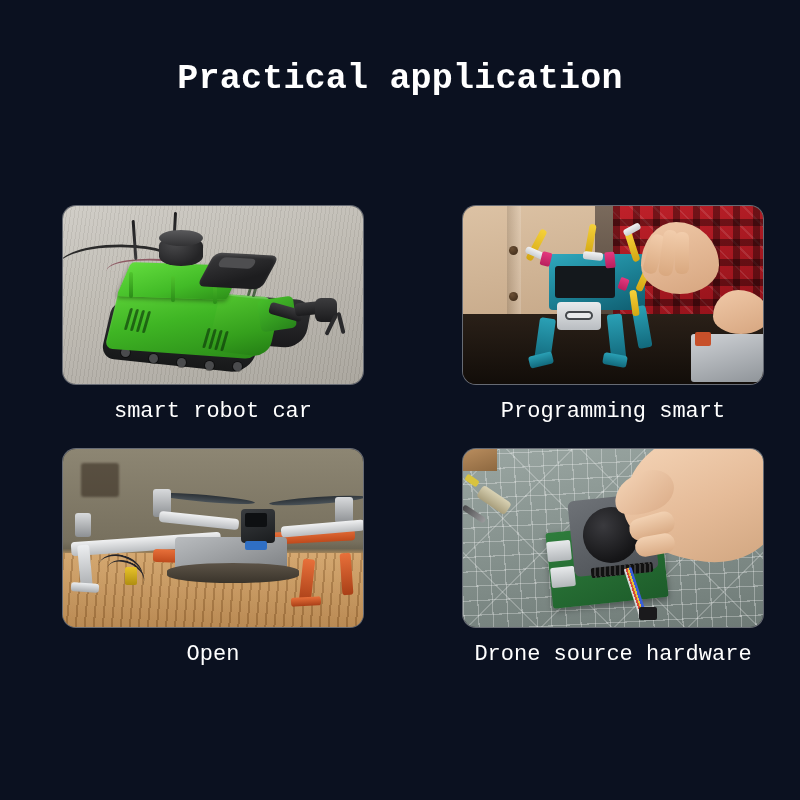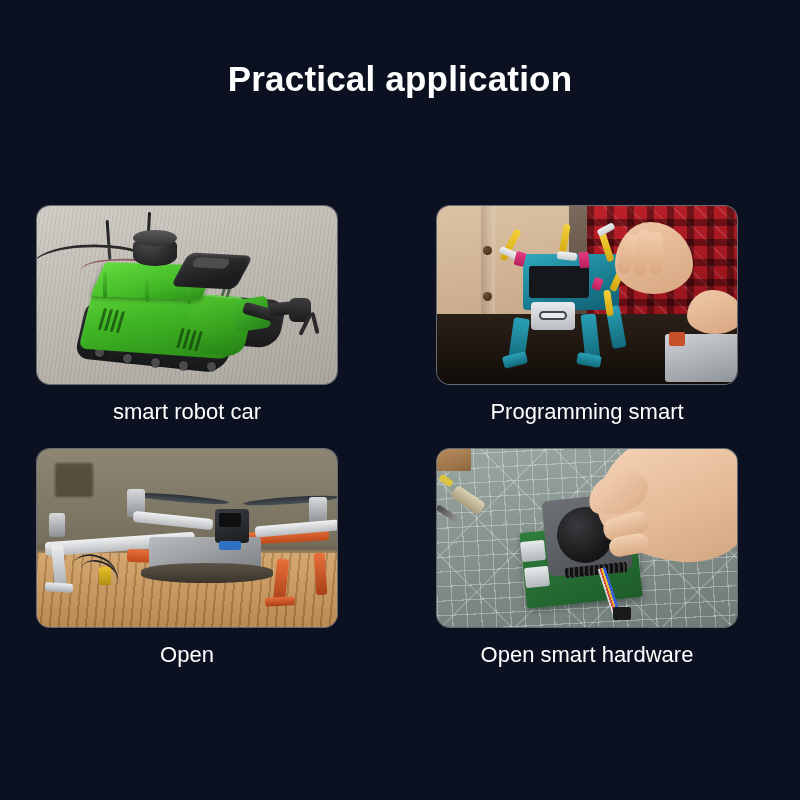--- a/index.html
+++ b/index.html
@@ -11,41 +11,42 @@
     height: 800px;
     background: #0b1120;
     font-family: "Liberation Sans", sans-serif;
     overflow: hidden;
   }
   .page {
     position: relative;
     width: 648px;
     height: 800px;
     background: #0b1120;
+    font-family: Liberation Mono, monospace;
   }
 
   
   .page-title {
     position: absolute;
     top: 57px;
     left: 0;
     width: 800px;
     text-align: center;
     color: #ffffff;
     font-size: 35px;
     font-weight: bold;
     letter-spacing: 0.2px;
     line-height: 44px;
   }
 
   
   .grid {
     position: absolute;
     top: 205px;
-    left: 36px;
+    left: 62px;
     width: 702px;
     display: grid;
     grid-template-columns: 302px 302px;
     grid-column-gap: 98px;
     grid-row-gap: 22px;
   }
   .cell {
     width: 302px;
   }
   .card {
@@ -623,18 +624,18 @@
           <div class="ph c4-ribbon"></div>
           <div class="ph c4-conn"></div>
 
           <div class="ph c4-hand"></div>
           <div class="ph c4-thumb"></div>
           <div class="ph c4-fing" style="left:166px;top:66px;width:46px;height:22px;transform:rotate(-16deg)"></div>
           <div class="ph c4-fing" style="left:172px;top:86px;width:40px;height:20px;transform:rotate(-10deg)"></div>
         </div>
       </div>
       <div class="card-caption">
-        <span>Open smart hardware</span><br>
+        <span>Drone source hardware</span><br>
       </div>
     </div>
 
   </div>
 </div>
 
 </body></html>

